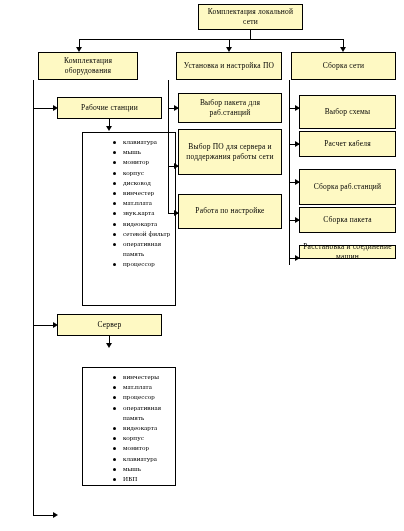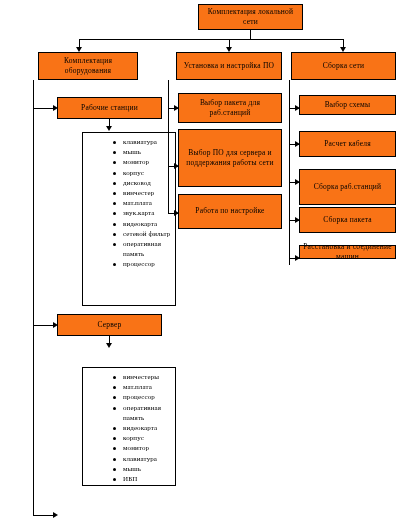--- a/index.html
+++ b/index.html
@@ -8,21 +8,21 @@
     background:#ffffff;
     font-family:"Liberation Serif", serif;
     color:#000000;
     overflow:hidden;
   }
   #diagram{position:relative;width:404px;height:531px;}
 
   .box{
     position:absolute;
     border:1px solid #000000;
-    background:#f97316;
+    background:#fef9c3;
     box-sizing:border-box;
     display:flex;
     align-items:center;
     justify-content:center;
     text-align:center;
     font-size:7.5px;
     line-height:1.35;
     padding:1px 2px;
     letter-spacing:0.2px;
   }
@@ -167,40 +167,40 @@
   <div class="ln hline" style="left:168px;top:108px;width:12px;"></div>
   <div class="arr-right" style="left:174px;top:104.5px;"></div>
   <div class="ln hline" style="left:168px;top:166px;width:12px;"></div>
   <div class="arr-right" style="left:174px;top:162.5px;"></div>
   <div class="ln hline" style="left:168px;top:213px;width:12px;"></div>
   <div class="arr-right" style="left:174px;top:209.5px;"></div>
 
   <div class="box" style="left:178px;top:93px;width:104px;height:30px;">
     <span>Выбор пакета для раб.станций</span>
   </div>
-  <div class="box" style="left:178px;top:129px;width:104px;height:58px;">
+  <div class="box" style="left:178px;top:129px;width:104px;height:46px;">
     <span>Выбор ПО для сервера и поддержания работы сети</span>
   </div>
   <div class="box" style="left:178px;top:194px;width:104px;height:35px;">
     <span>Работа по настройке</span>
   </div>
 
   <div class="ln vline" style="left:289px;top:80px;height:185px;"></div>
   <div class="ln hline" style="left:289px;top:108px;width:12px;"></div>
   <div class="arr-right" style="left:295px;top:104.5px;"></div>
   <div class="ln hline" style="left:289px;top:144px;width:12px;"></div>
   <div class="arr-right" style="left:295px;top:140.5px;"></div>
   <div class="ln hline" style="left:289px;top:182px;width:12px;"></div>
   <div class="arr-right" style="left:295px;top:178.5px;"></div>
   <div class="ln hline" style="left:289px;top:220px;width:12px;"></div>
   <div class="arr-right" style="left:295px;top:216.5px;"></div>
   <div class="ln hline" style="left:289px;top:258px;width:12px;"></div>
   <div class="arr-right" style="left:295px;top:254.5px;"></div>
 
-  <div class="box" style="left:299px;top:95px;width:97px;height:20px;">
+  <div class="box" style="left:299px;top:95px;width:97px;height:34px;">
     <span>Выбор схемы</span>
   </div>
   <div class="box" style="left:299px;top:131px;width:97px;height:26px;">
     <span>Расчет кабеля</span>
   </div>
   <div class="box" style="left:299px;top:169px;width:97px;height:36px;">
     <span>Сборка раб.станций</span>
   </div>
   <div class="box" style="left:299px;top:207px;width:97px;height:26px;">
     <span>Сборка пакета</span>

